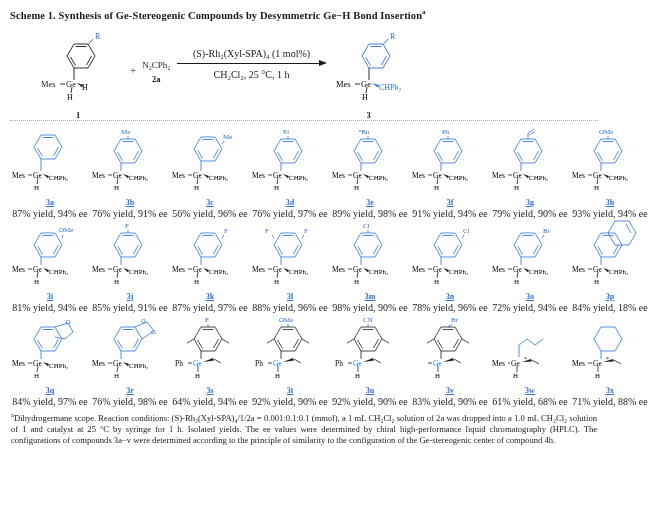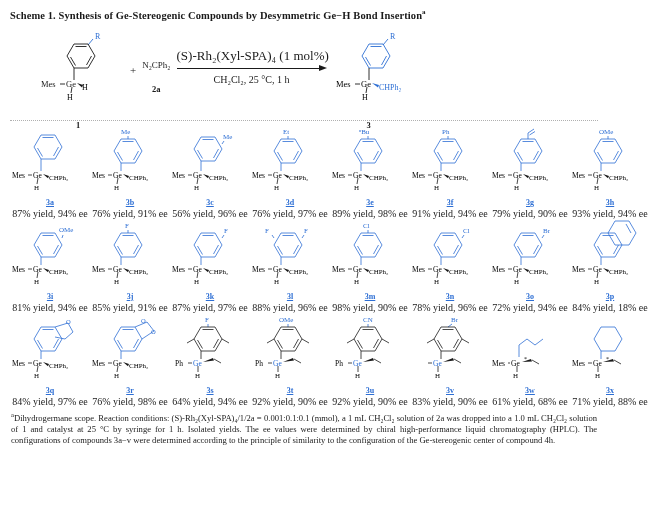--- a/index.html
+++ b/index.html
@@ -22,26 +22,26 @@
   .scheme-title sup { font-size:7px; font-weight:bold; }
 
   .rule { border-top:1px dotted #b0b0b0; margin:4px 0 4px 0; }
 
   
   .top-scheme {
     display:flex; align-items:flex-start; justify-content:flex-start;
     gap:6px; padding: 2px 0 0 28px; height:86px;
   }
   .struct { position:relative; }
-  .bold-num { font-weight:bold; font-size:8.5px; text-align:center; margin-top:14px; }
+  .bold-num { font-weight:bold; font-size:8.5px; text-align:center; margin-top:4px; }
 
   .plus { font-size:11px; padding-top:34px; }
 
   .arrow-block { padding-top:18px; text-align:center; width:150px; }
-  .arrow-top { font-size:13px; margin-bottom:1px; white-space:nowrap; }
+  .arrow-top { font-size:10px; margin-bottom:1px; white-space:nowrap; }
   .arrow-line { position:relative; height:8px; }
   .arrow-line .ln { position:absolute; left:0; right:8px; top:3px; height:1px; background:#1a1a1a; }
   .arrow-line .hd {
     position:absolute; right:0; top:0px; width:0; height:0;
     border-top:3.5px solid transparent; border-bottom:3.5px solid transparent; border-left:8px solid #1a1a1a;
   }
   .arrow-bot { font-size:10px; margin-top:1px; white-space:nowrap; }
 
   
   svg { display:block; overflow:visible; }

